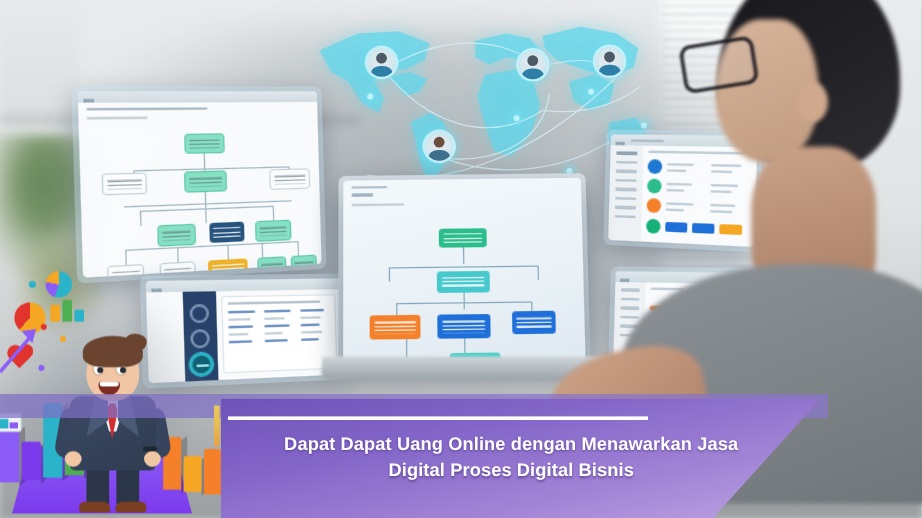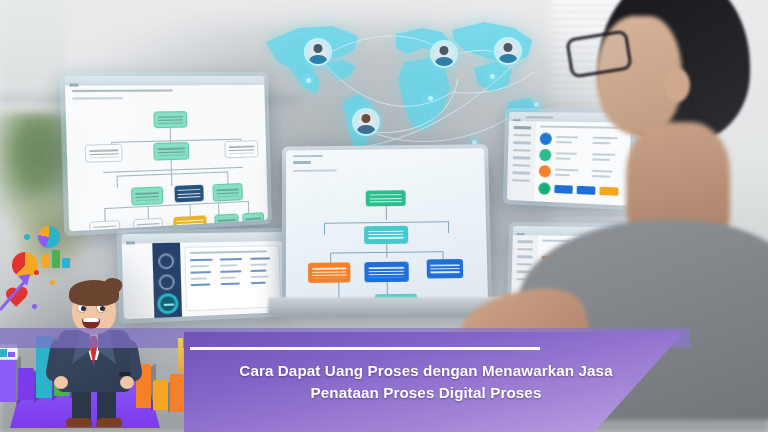--- a/index.html
+++ b/index.html
@@ -632,19 +632,19 @@
       <div class="c-hair"></div>
       <div class="c-hair2"></div>
     </div>
   </div>
 
   <div class="band-top"></div>
   <div class="banner-accent2"></div>
   <div class="banner-accent"></div>
   <div class="banner">
     <div class="banner-title">
-      <span>Cara Dapat Uang Proses dengan Menawarkan Jasa</span><br>
-      <span>Penataan Proses Digital Proses</span>
+      <span>Dapat Dapat Uang Online dengan Menawarkan Jasa</span><br>
+      <span>Digital Proses Digital Bisnis</span>
     </div>
   </div>
   <div class="banner-rule"></div>
 
 </div>
 
 </body></html>

